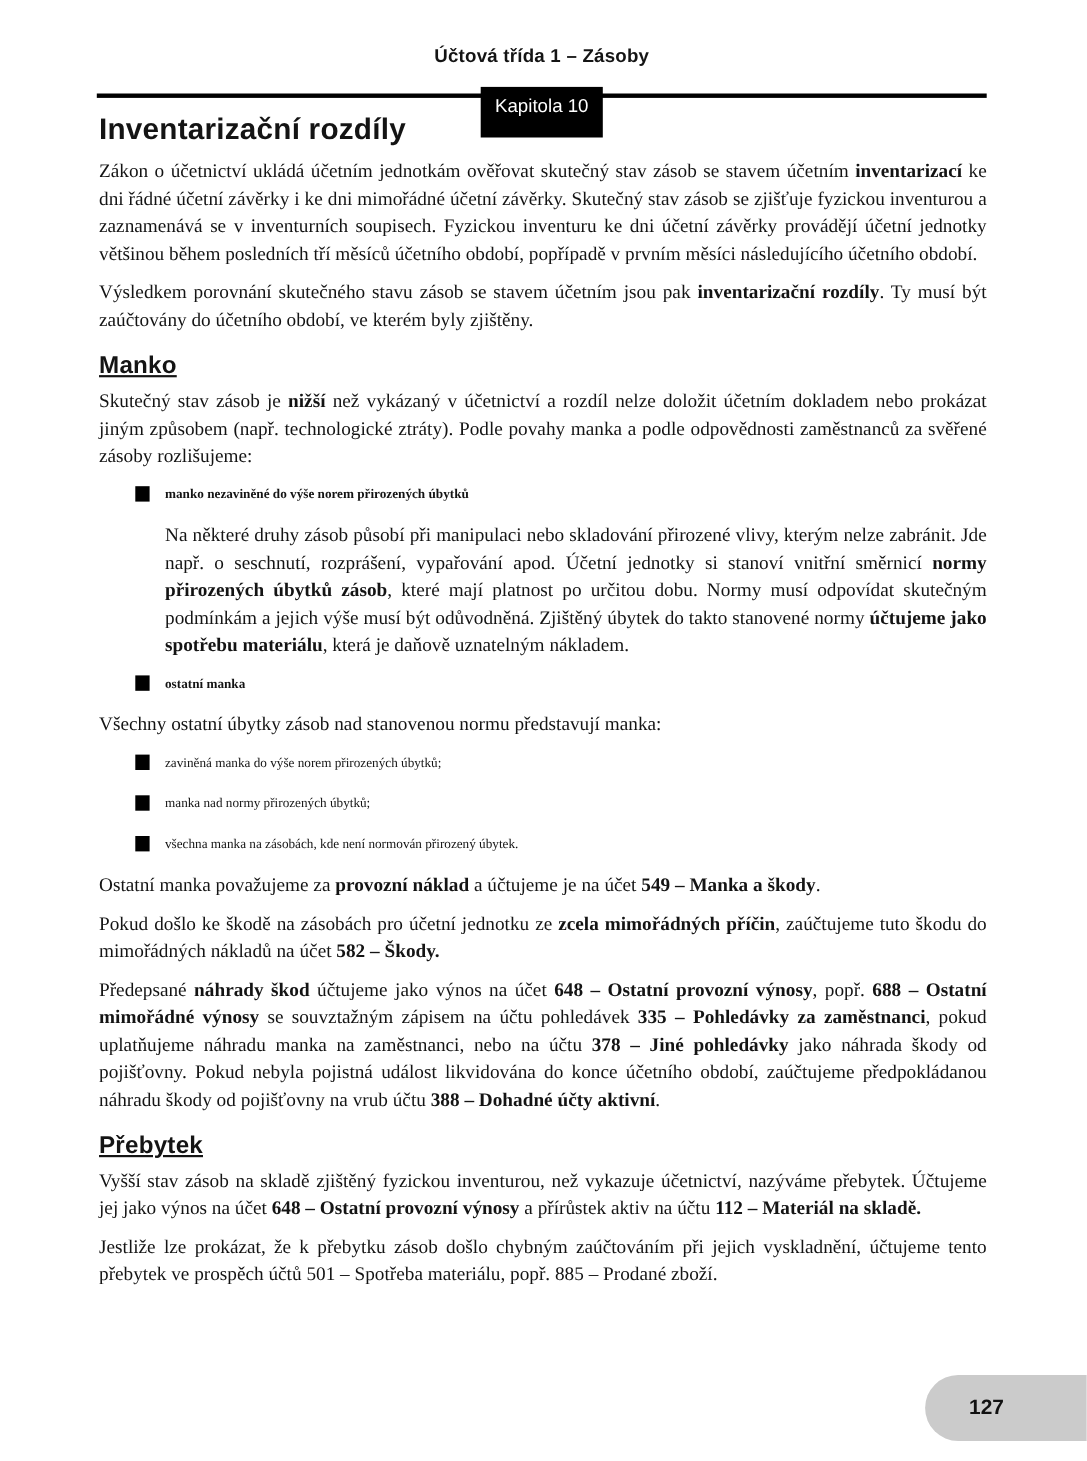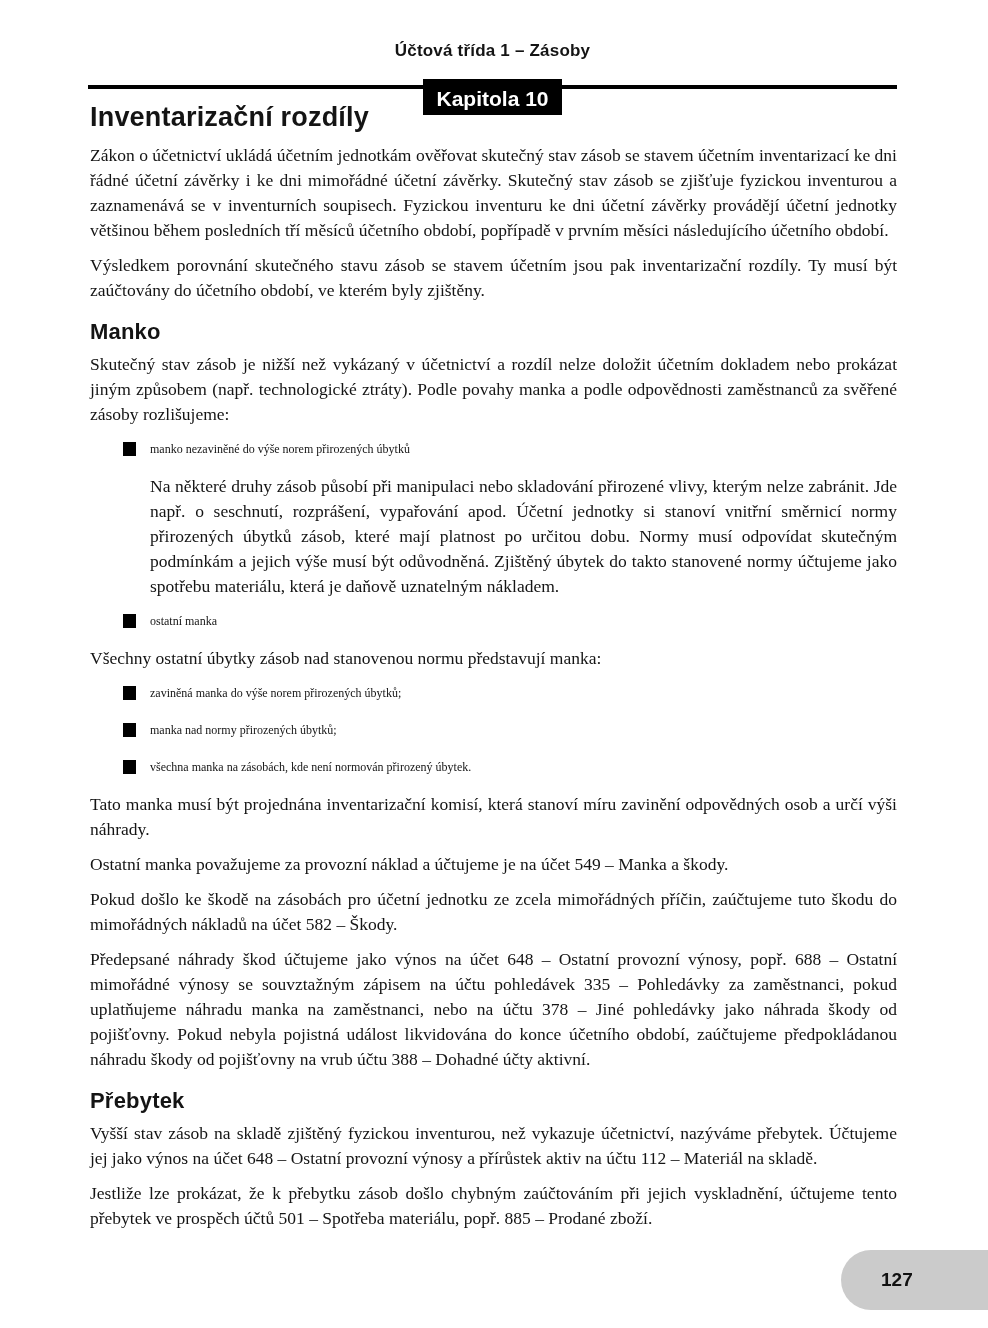--- a/index.html
+++ b/index.html
@@ -26,23 +26,23 @@
   }
   .section-label {
     font-weight: bold;
     font-size: 17px;
     letter-spacing: 0.2px;
     white-space: nowrap;
   }
   .chapter-badge {
     background: #000000;
     color: #ffffff;
-    font-weight: bold;
-    font-size: 21px;
-    padding: 8px 13px 4px 13px;
+    font-weight: normal;
+    font-size: 17px;
+    padding: 8px 13px 18px 13px;
     white-space: nowrap;
   }
   .header-rule {
     position: absolute;
     top: 85px;
     left: 88px;
     width: 809px;
     height: 4px;
     background: #000000;
   }
@@ -60,20 +60,21 @@
     margin: 0 0 9px 0;
     letter-spacing: 0.2px;
   }
   .section-heading {
     font-family: "Liberation Sans", sans-serif;
     font-weight: bold;
     font-size: 22px;
     line-height: 27px;
     margin: 15px 0 7px 0;
     letter-spacing: 0.2px;
+    text-decoration: underline;
   }
   .body-para {
     font-size: 17.5px;
     line-height: 25px;
     text-align: justify;
     margin: 0 0 10px 0;
   }
   .body-para.indent { margin-left: 60px; }
   .bullet-item {
     display: flex;
@@ -85,21 +86,21 @@
   }
   .bullet-square {
     flex: 0 0 auto;
     width: 13px;
     height: 14px;
     background: #000000;
     margin-top: 5px;
     margin-right: 14px;
   }
   .bullet-text { flex: 1 1 auto; }
-  strong { font-weight: normal; }
+  strong { font-weight: bold; }
   .page-number-box {
     position: absolute;
     right: 0;
     bottom: 18px;
     width: 147px;
     height: 60px;
     background: #cbcbcb;
     border-radius: 30px 0 0 30px;
     display: flex;
     align-items: center;
@@ -141,21 +142,20 @@
         <span class="bullet-text">zaviněná manka do výše norem přirozených úbytků;</span>
       </div>
       <div class="bullet-item">
         <span class="bullet-square"></span>
         <span class="bullet-text">manka nad normy přirozených úbytků;</span>
       </div>
       <div class="bullet-item">
         <span class="bullet-square"></span>
         <span class="bullet-text">všechna manka na zásobách, kde není normován přirozený úbytek.</span>
       </div>
-      <p class="body-para">Tato manka musí být projednána inventarizační komisí, která stanoví míru zavinění odpovědných osob a určí výši náhrady.</p>
       <p class="body-para">Ostatní manka považujeme za <strong>provozní náklad</strong> a účtujeme je na účet <strong>549 – Manka a škody</strong>.</p>
       <p class="body-para">Pokud došlo ke škodě na zásobách pro účetní jednotku ze <strong>zcela mimořádných příčin</strong>, zaúčtujeme tuto škodu do mimořádných nákladů na účet <strong>582 – Škody.</strong></p>
       <p class="body-para">Předepsané <strong>náhrady škod</strong> účtujeme jako výnos na účet <strong>648 – Ostatní provozní výnosy</strong>, popř. <strong>688 – Ostatní mimořádné výnosy</strong> se souvztažným zápisem na účtu pohledávek <strong>335 – Pohledávky za zaměstnanci</strong>, pokud uplatňujeme náhradu manka na zaměstnanci, nebo na účtu <strong>378 – Jiné pohledávky</strong> jako náhrada škody od pojišťovny. Pokud nebyla pojistná událost likvidována do konce účetního období, zaúčtujeme předpokládanou náhradu škody od pojišťovny na vrub účtu <strong>388 – Dohadné účty aktivní</strong>.</p>
       <h2 class="section-heading">Přebytek</h2>
       <p class="body-para">Vyšší stav zásob na skladě zjištěný fyzickou inventurou, než vykazuje účetnictví, nazýváme přebytek. Účtujeme jej jako výnos na účet <strong>648 – Ostatní provozní výnosy</strong> a přírůstek aktiv na účtu <strong>112 – Materiál na skladě.</strong></p>
       <p class="body-para">Jestliže lze prokázat, že k přebytku zásob došlo chybným zaúčtováním při jejich vyskladnění, účtujeme tento přebytek ve prospěch účtů 501 – Spotřeba materiálu, popř. 885 – Prodané zboží.</p>
     </div>
 </div>
 
 <div class="page-number-box">

